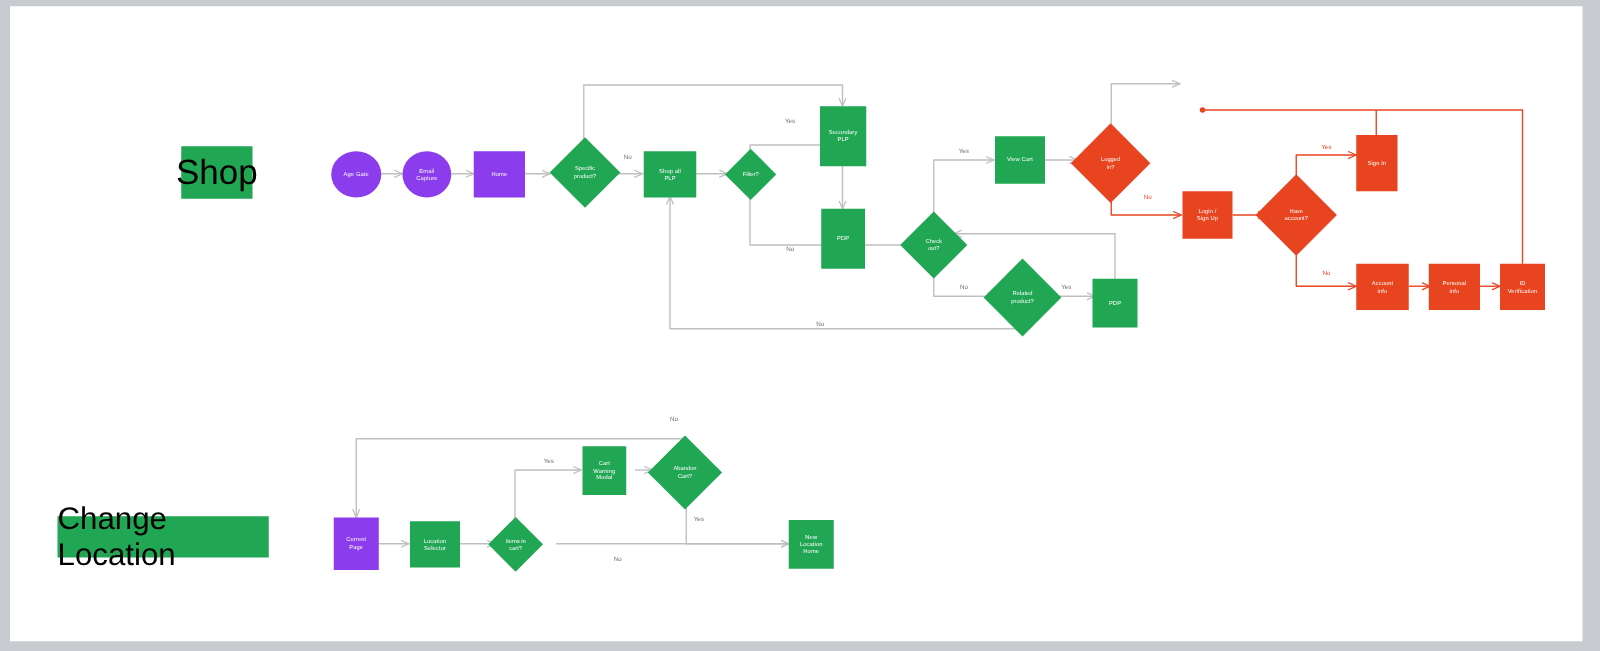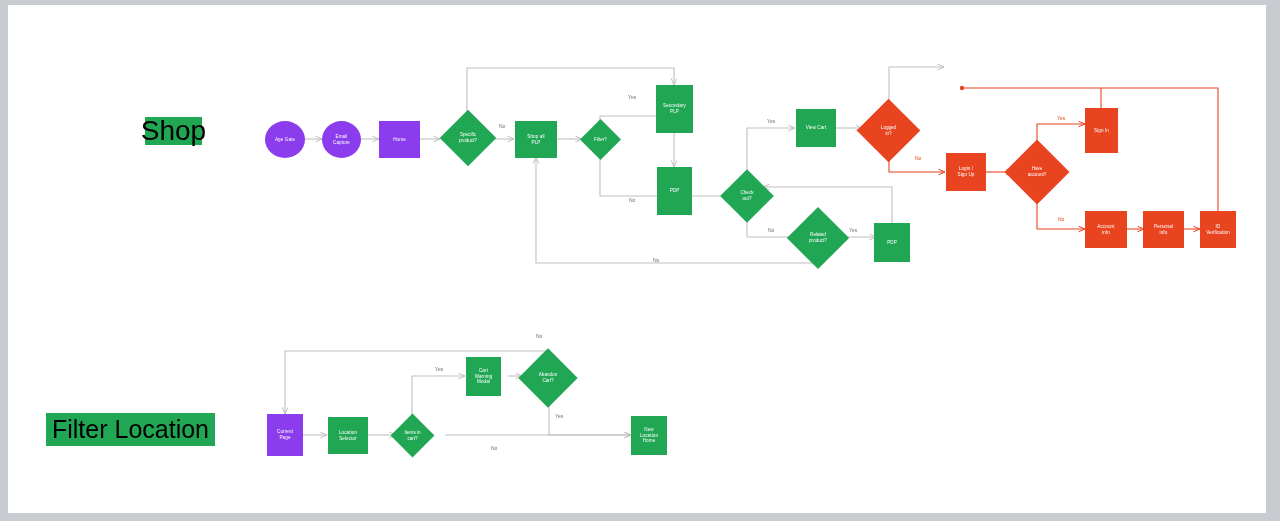--- a/index.html
+++ b/index.html
@@ -108,25 +108,25 @@
         <path d="M404,416 V371 H457" marker-end="url(#ag)"></path>
 
         <path d="M500,371 H514" marker-end="url(#ag)"></path>
 
         <path d="M541,394 V430 H623" marker-end="url(#ag)"></path>
 
         <path d="M437,430 H623" marker-end="url(#ag)"></path>
       </g>
     </svg>
 
-    <div class="banner" style="left:137px;top:112px;width:57px;height:28px;background:#21a654;font-size:28px;">
+    <div class="banner" style="left:137px;top:112px;width:57px;height:42px;background:#21a654;font-size:28px;">
       <span>Shop</span>
     </div>
     <div class="banner" style="left:38px;top:408px;width:169px;height:33px;background:#21a654;font-size:25px;">
-      <span>Filter Location</span>
+      <span>Change Location</span>
     </div>
 
     <div class="node ellipse" style="left:257px;top:116px;width:40px;height:37px;background:#8b3ced;">
       <span>Age Gate</span>
     </div>
 
     <div class="node ellipse" style="left:314px;top:116px;width:39px;height:37px;background:#8b3ced;">
       <span>Email<br>Capture</span>
     </div>
 

